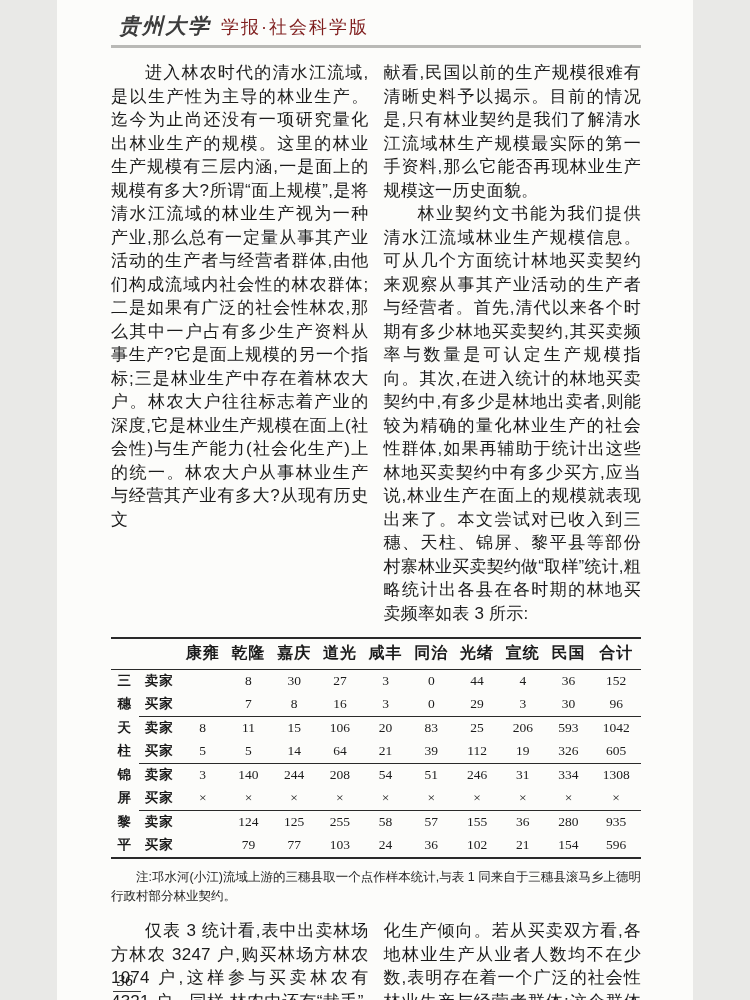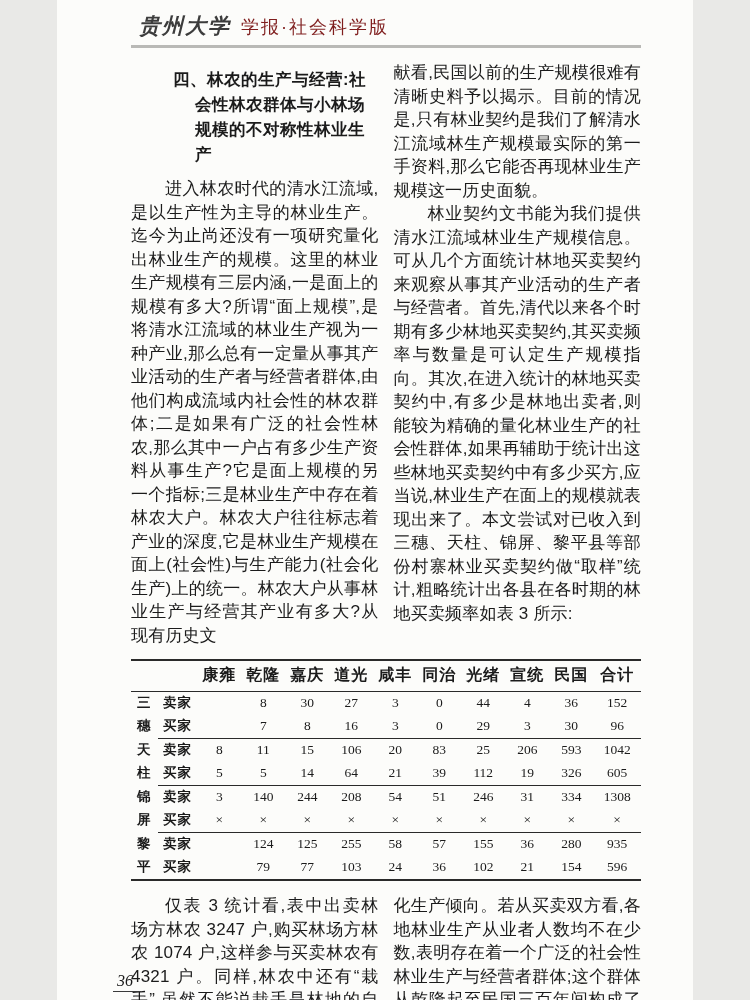--- a/index.html
+++ b/index.html
@@ -1,21 +1,21 @@
 <!DOCTYPE html>
 <html><head>
 <meta charset="utf-8">
 <style>
   * { margin:0; padding:0; box-sizing:border-box; }
   html,body { background:#e9e9e7; }
   .page {
     position:relative; width:636px; height:1000px; margin:0 auto;
     background:#fcfcfa; color:#1b1b1b; overflow:hidden;
     font-family:"Liberation Sans", sans-serif;
-    padding:12px 52px 0 74px;
+    padding:12px 52px 0 54px;
   }
   
   .journal-header { display:flex; align-items:baseline; gap:10px; padding-left:8px; }
   .journal-logo {
     font-family:"DejaVu Serif", serif; font-style:italic; font-weight:bold;
     font-size:21px; color:#3c3c3c; letter-spacing:2px;
   }
   .journal-subtitle { font-size:18px; color:#7f1d1d; letter-spacing:2px; }
   .header-rule { height:3px; background:#b9b9b6; margin-top:5px; }
 
@@ -78,21 +78,20 @@
 <div class="page">
 
   <div class="journal-header">
     <span class="journal-logo">贵州大学</span>
     <span class="journal-subtitle">学报·社会科学版</span>
   </div>
   <div class="header-rule"></div>
 
   <div class="cols">
     <div class="col">
-      <h2 class="section-heading">四、林农的生产与经营:社会性林农群体与小林场规模的不对称性林业生产</h2>
       <p class="para">进入林农时代的清水江流域,是以生产性为主导的林业生产。迄今为止尚还没有一项研究量化出林业生产的规模。这里的林业生产规模有三层内涵,一是面上的规模有多大?所谓“面上规模”,是将清水江流域的林业生产视为一种产业,那么总有一定量从事其产业活动的生产者与经营者群体,由他们构成流域内社会性的林农群体;二是如果有广泛的社会性林农,那么其中一户占有多少生产资料从事生产?它是面上规模的另一个指标;三是林业生产中存在着林农大户。林农大户往往标志着产业的深度,它是林业生产规模在面上(社会性)与生产能力(社会化生产)上的统一。林农大户从事林业生产与经营其产业有多大?从现有历史文</p>
     </div>
     <div class="col">
       <p class="para cont">献看,民国以前的生产规模很难有清晰史料予以揭示。目前的情况是,只有林业契约是我们了解清水江流域林生产规模最实际的第一手资料,那么它能否再现林业生产规模这一历史面貌。</p>
       <p class="para">林业契约文书能为我们提供清水江流域林业生产规模信息。可从几个方面统计林地买卖契约来观察从事其产业活动的生产者与经营者。首先,清代以来各个时期有多少林地买卖契约,其买卖频率与数量是可认定生产规模指向。其次,在进入统计的林地买卖契约中,有多少是林地出卖者,则能较为精确的量化林业生产的社会性群体,如果再辅助于统计出这些林地买卖契约中有多少买方,应当说,林业生产在面上的规模就表现出来了。本文尝试对已收入到三穗、天柱、锦屏、黎平县等部份村寨林业买卖契约做“取样”统计,粗略统计出各县在各时期的林地买卖频率如表 3 所示:</p>
     </div>
   </div>
 
   <div class="table-block">
     <table class="data-table">
@@ -234,20 +233,21 @@
             <td>103</td>
             <td>24</td>
             <td>36</td>
             <td>102</td>
             <td>21</td>
             <td>154</td>
             <td>596</td>
           </tr>
         </tbody>
     </table>
+    <p class="table-note">注:邛水河(小江)流域上游的三穗县取一个点作样本统计,与表 1 同来自于三穗县滚马乡上德明行政村部分林业契约。</p>
   </div>
 
   <div class="cols">
     <div class="col">
       <p class="para">仅表 3 统计看,表中出卖林场方林农 3247 户,购买林场方林农 1074 户,这样参与买卖林农有 4321 户。同样,林农中还有“栽手”,虽然不能说栽手是林地的自然主人,但栽手身份是林农却无疑义。仅在《清水江文书》(第 1—3 辑)就统计出 506 件“卖栽手契”和 551 件“佃山林契”共 1057 件,其中栽手保守估计至少 600 余户。此外,有些买卖林地契约是几户人家共同行为,因此林农户数远远大于上述统计林户。上述对林农的量化统计从一个侧反映出,自清乾隆朝以来清水江流域林业生产广泛地活跃着一个林农群体。</p>
 
     </div>
     <div class="col">
       <p class="para cont">化生产倾向。若从买卖双方看,各地林业生产从业者人数均不在少数,表明存在着一个广泛的社会性林业生产与经营者群体;这个群体从乾隆起至民国三百年间构成了林农的主体。还要指出的是,上面统计的买卖契虽然从数量上表明了林农群体的规模,但买卖契体现的又不是绝对林农群体的数量,它实际上只是林农社会性群体的一种折射,其折射出的事实是,清水江流域还潜藏着至少与之等量齐观的那些没有出售林地的林农群体。而且毋庸置疑的是,如果用统计的尺码去量度整个清水江流域林区现存林契,揭示出的将是一个拥有庞大群体的林农社会。</p>
 

